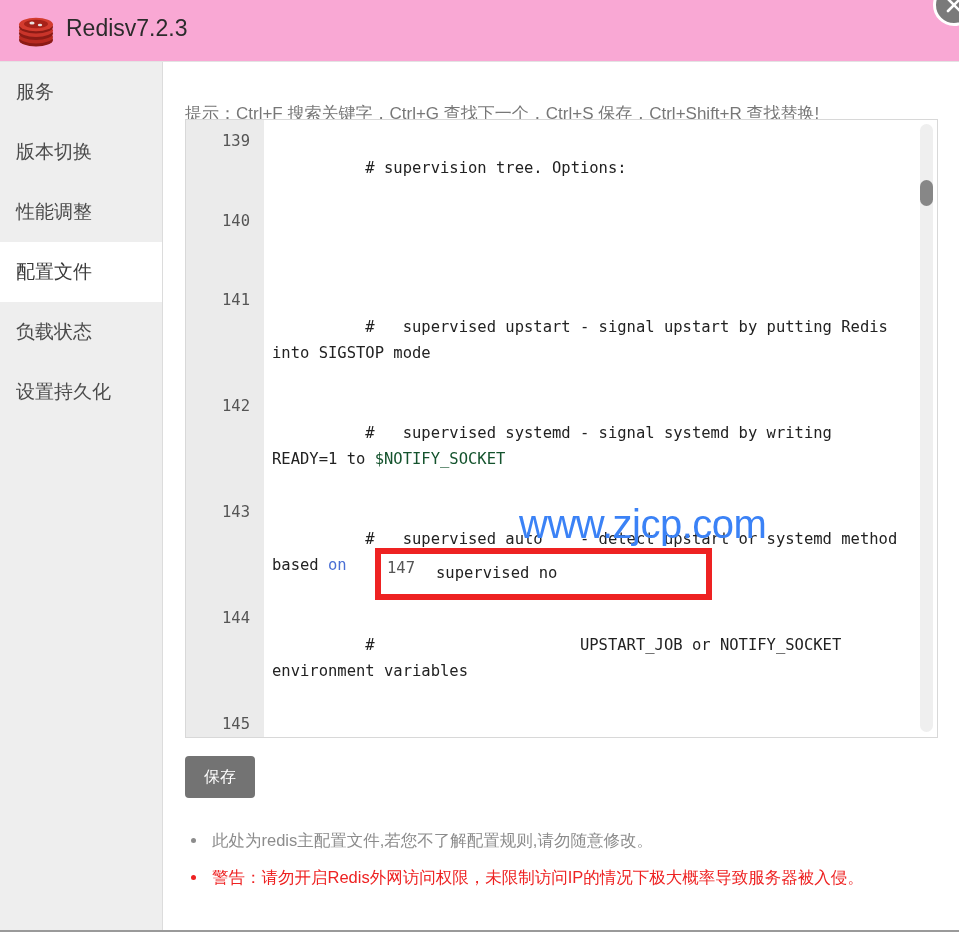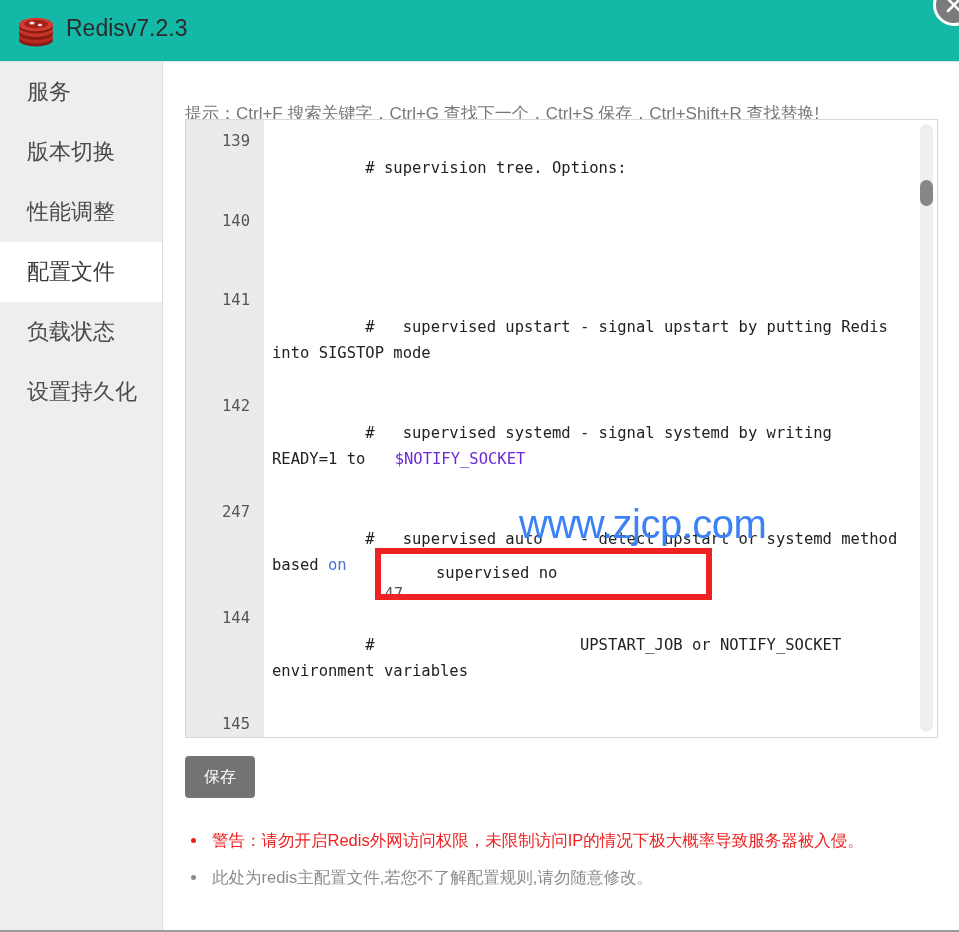--- a/index.html
+++ b/index.html
@@ -26,21 +26,21 @@
     border-bottom: 2px solid #9a9a9a;
     overflow: hidden;
   }
 
   
   #titlebar {
     position: absolute;
     left: 0; top: 0;
     width: 959px;
     height: 62px;
-    background: #14b8a6;
+    background: #f9a8d4;
     border-bottom: 1px solid #e3e3e3;
     box-sizing: border-box;
   }
   #redis-logo {
     position: absolute;
     left: 16px; top: 16px;
     width: 40px; height: 32px;
   }
   #app-title {
     position: absolute;
@@ -69,22 +69,22 @@
     left: 0; top: 62px;
     width: 163px;
     height: 868px;
     background: #eeeeee;
     border-right: 1px solid #dcdcdc;
     box-sizing: border-box;
   }
   .nav-item {
     height: 60px;
     line-height: 60px;
-    padding-left: 27px;
-    font-size: 22px;
+    padding-left: 16px;
+    font-size: 19px;
     color: #4b4b4b;
     box-sizing: border-box;
     cursor: pointer;
     white-space: nowrap;
     font-family: Liberation Sans, sans-serif;
   }
   .nav-item.active {
     background: #ffffff;
     color: #3a3a3a;
   }
@@ -147,21 +147,21 @@
   .ln {
     position: absolute;
     left: 0; top: 0;
     width: 64px;
     text-align: right;
     color: #555555;
     font-family: "DejaVu Sans Mono", "Liberation Mono", monospace;
     font-size: 15.5px;
   }
   .str { color: #4a6fd4; }
-  .var { color: #6d28d9; margin-left: 20px; }
+  .var { color: #14532d; }
 
   
   #scroll-track {
     position: absolute;
     right: 4px; top: 4px;
     width: 13px;
     height: 608px;
     background: #efefef;
     border-radius: 7px;
   }
@@ -206,23 +206,23 @@
     z-index: 35;
     font-family: "DejaVu Sans Mono", "Liberation Mono", monospace;
     font-size: 15.5px;
     color: #222222;
     white-space: nowrap;
     pointer-events: none;
   }
   #annot-ln {
     position: absolute;
     left: 211px;
-    top: 523px;
+    top: 497px;
     width: 52px;
-    text-align: left;
+    text-align: center;
     z-index: 35;
     font-family: "DejaVu Sans Mono", "Liberation Mono", monospace;
     font-size: 15.5px;
     color: #555555;
     pointer-events: none;
   }
 
   
   #watermark {
     position: absolute;
@@ -348,21 +348,21 @@
 
         <div class="code-line">
           <span class="ln">141</span><span>#   supervised upstart - signal upstart by putting Redis into SIGSTOP mode</span>
         </div>
 
         <div class="code-line">
           <span class="ln">142</span><span>#   supervised systemd - signal systemd by writing READY=1 to </span><span class="var">$NOTIFY_SOCKET</span>
         </div>
 
         <div class="code-line">
-          <span class="ln">247</span><span>#   supervised auto    - detect upstart or systemd method based </span><span class="str">on</span>
+          <span class="ln">143</span><span>#   supervised auto    - detect upstart or systemd method based </span><span class="str">on</span>
         </div>
 
         <div class="code-line">
           <span class="ln">144</span><span>#                      UPSTART_JOB or NOTIFY_SOCKET environment variables</span>
         </div>
 
         <div class="code-line">
           <span class="ln">145</span>
         </div>
 
@@ -376,24 +376,24 @@
     <div id="annot-mask"></div>
     <div id="annot-ln">147</div>
     <div id="annot-text">supervised no</div>
     <div id="annot-box"></div>
 
     <div id="watermark">www.zjcp.com</div>
 
     <button id="save-btn">保存</button>
 
     <div id="notes">
+      <div class="note">
+        <span class="dot"></span>
+        <span>此处为redis主配置文件,若您不了解配置规则,请勿随意修改。</span>
+      </div>
       <div class="note warn">
         <span class="dot"></span>
         <span>警告：请勿开启Redis外网访问权限，未限制访问IP的情况下极大概率导致服务器被入侵。</span>
       </div>
-      <div class="note">
-        <span class="dot"></span>
-        <span>此处为redis主配置文件,若您不了解配置规则,请勿随意修改。</span>
-      </div>
     </div>
 
   </div>
 </div>
 
 </body></html>

